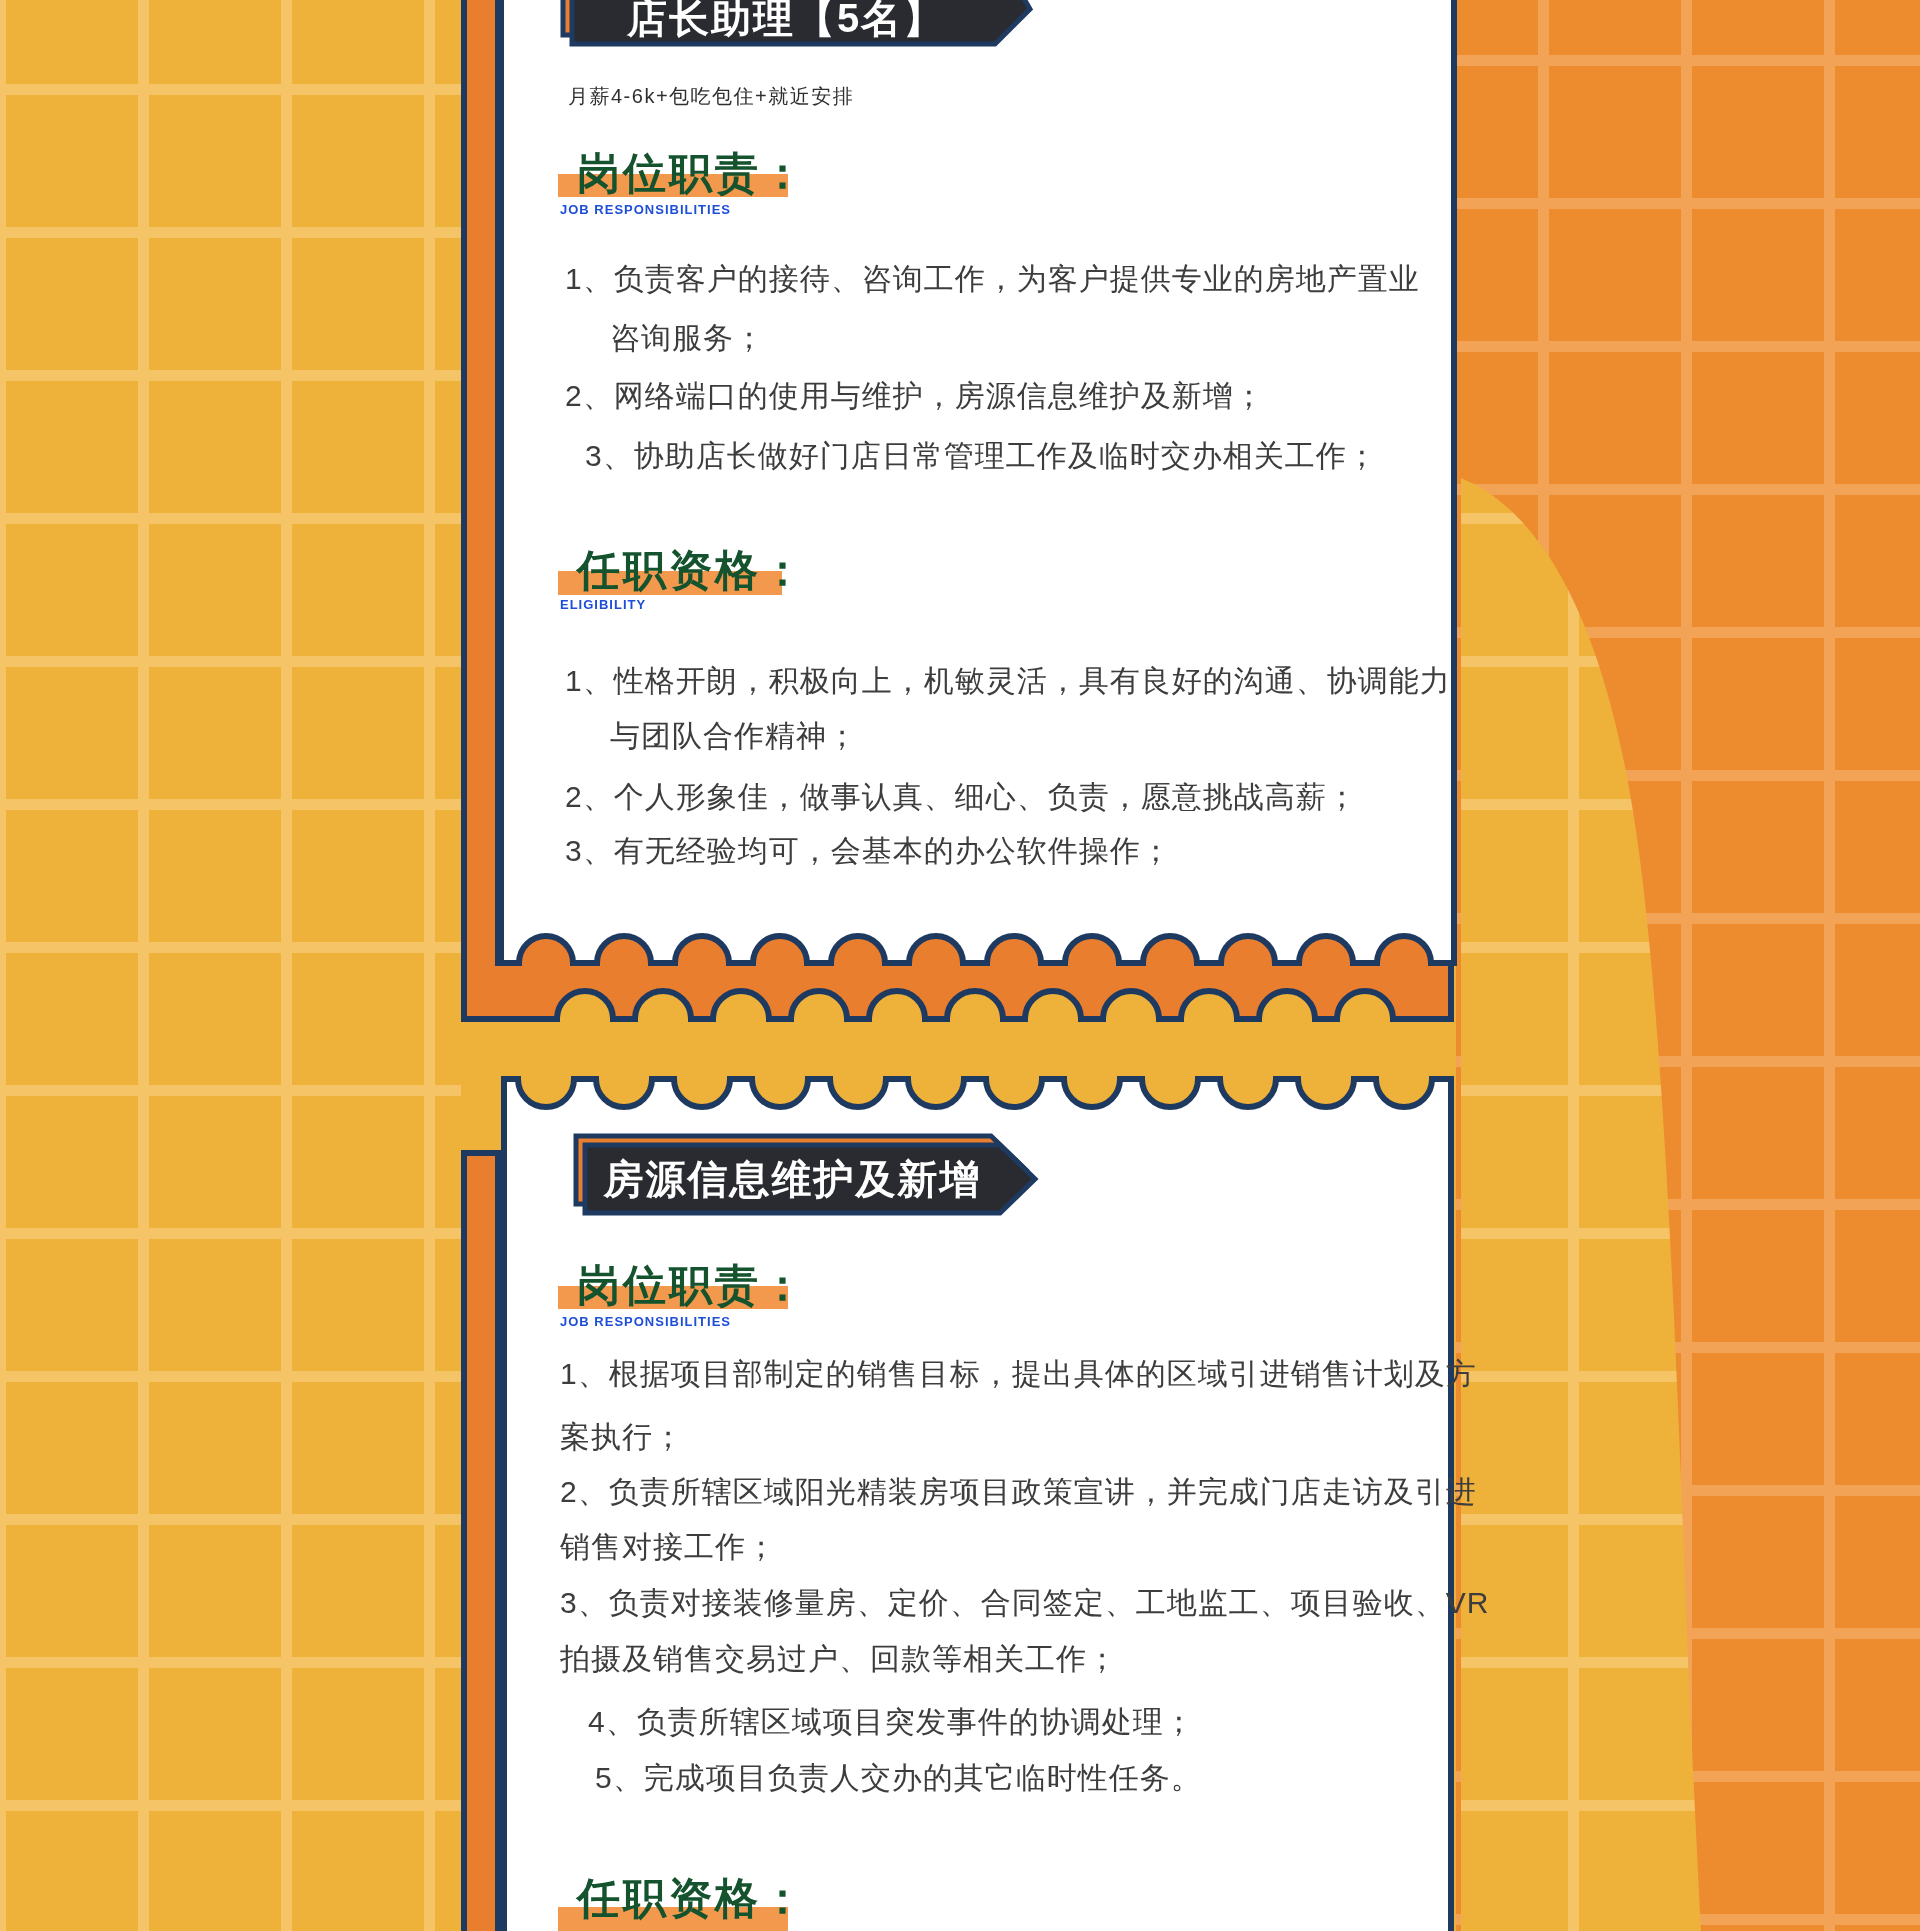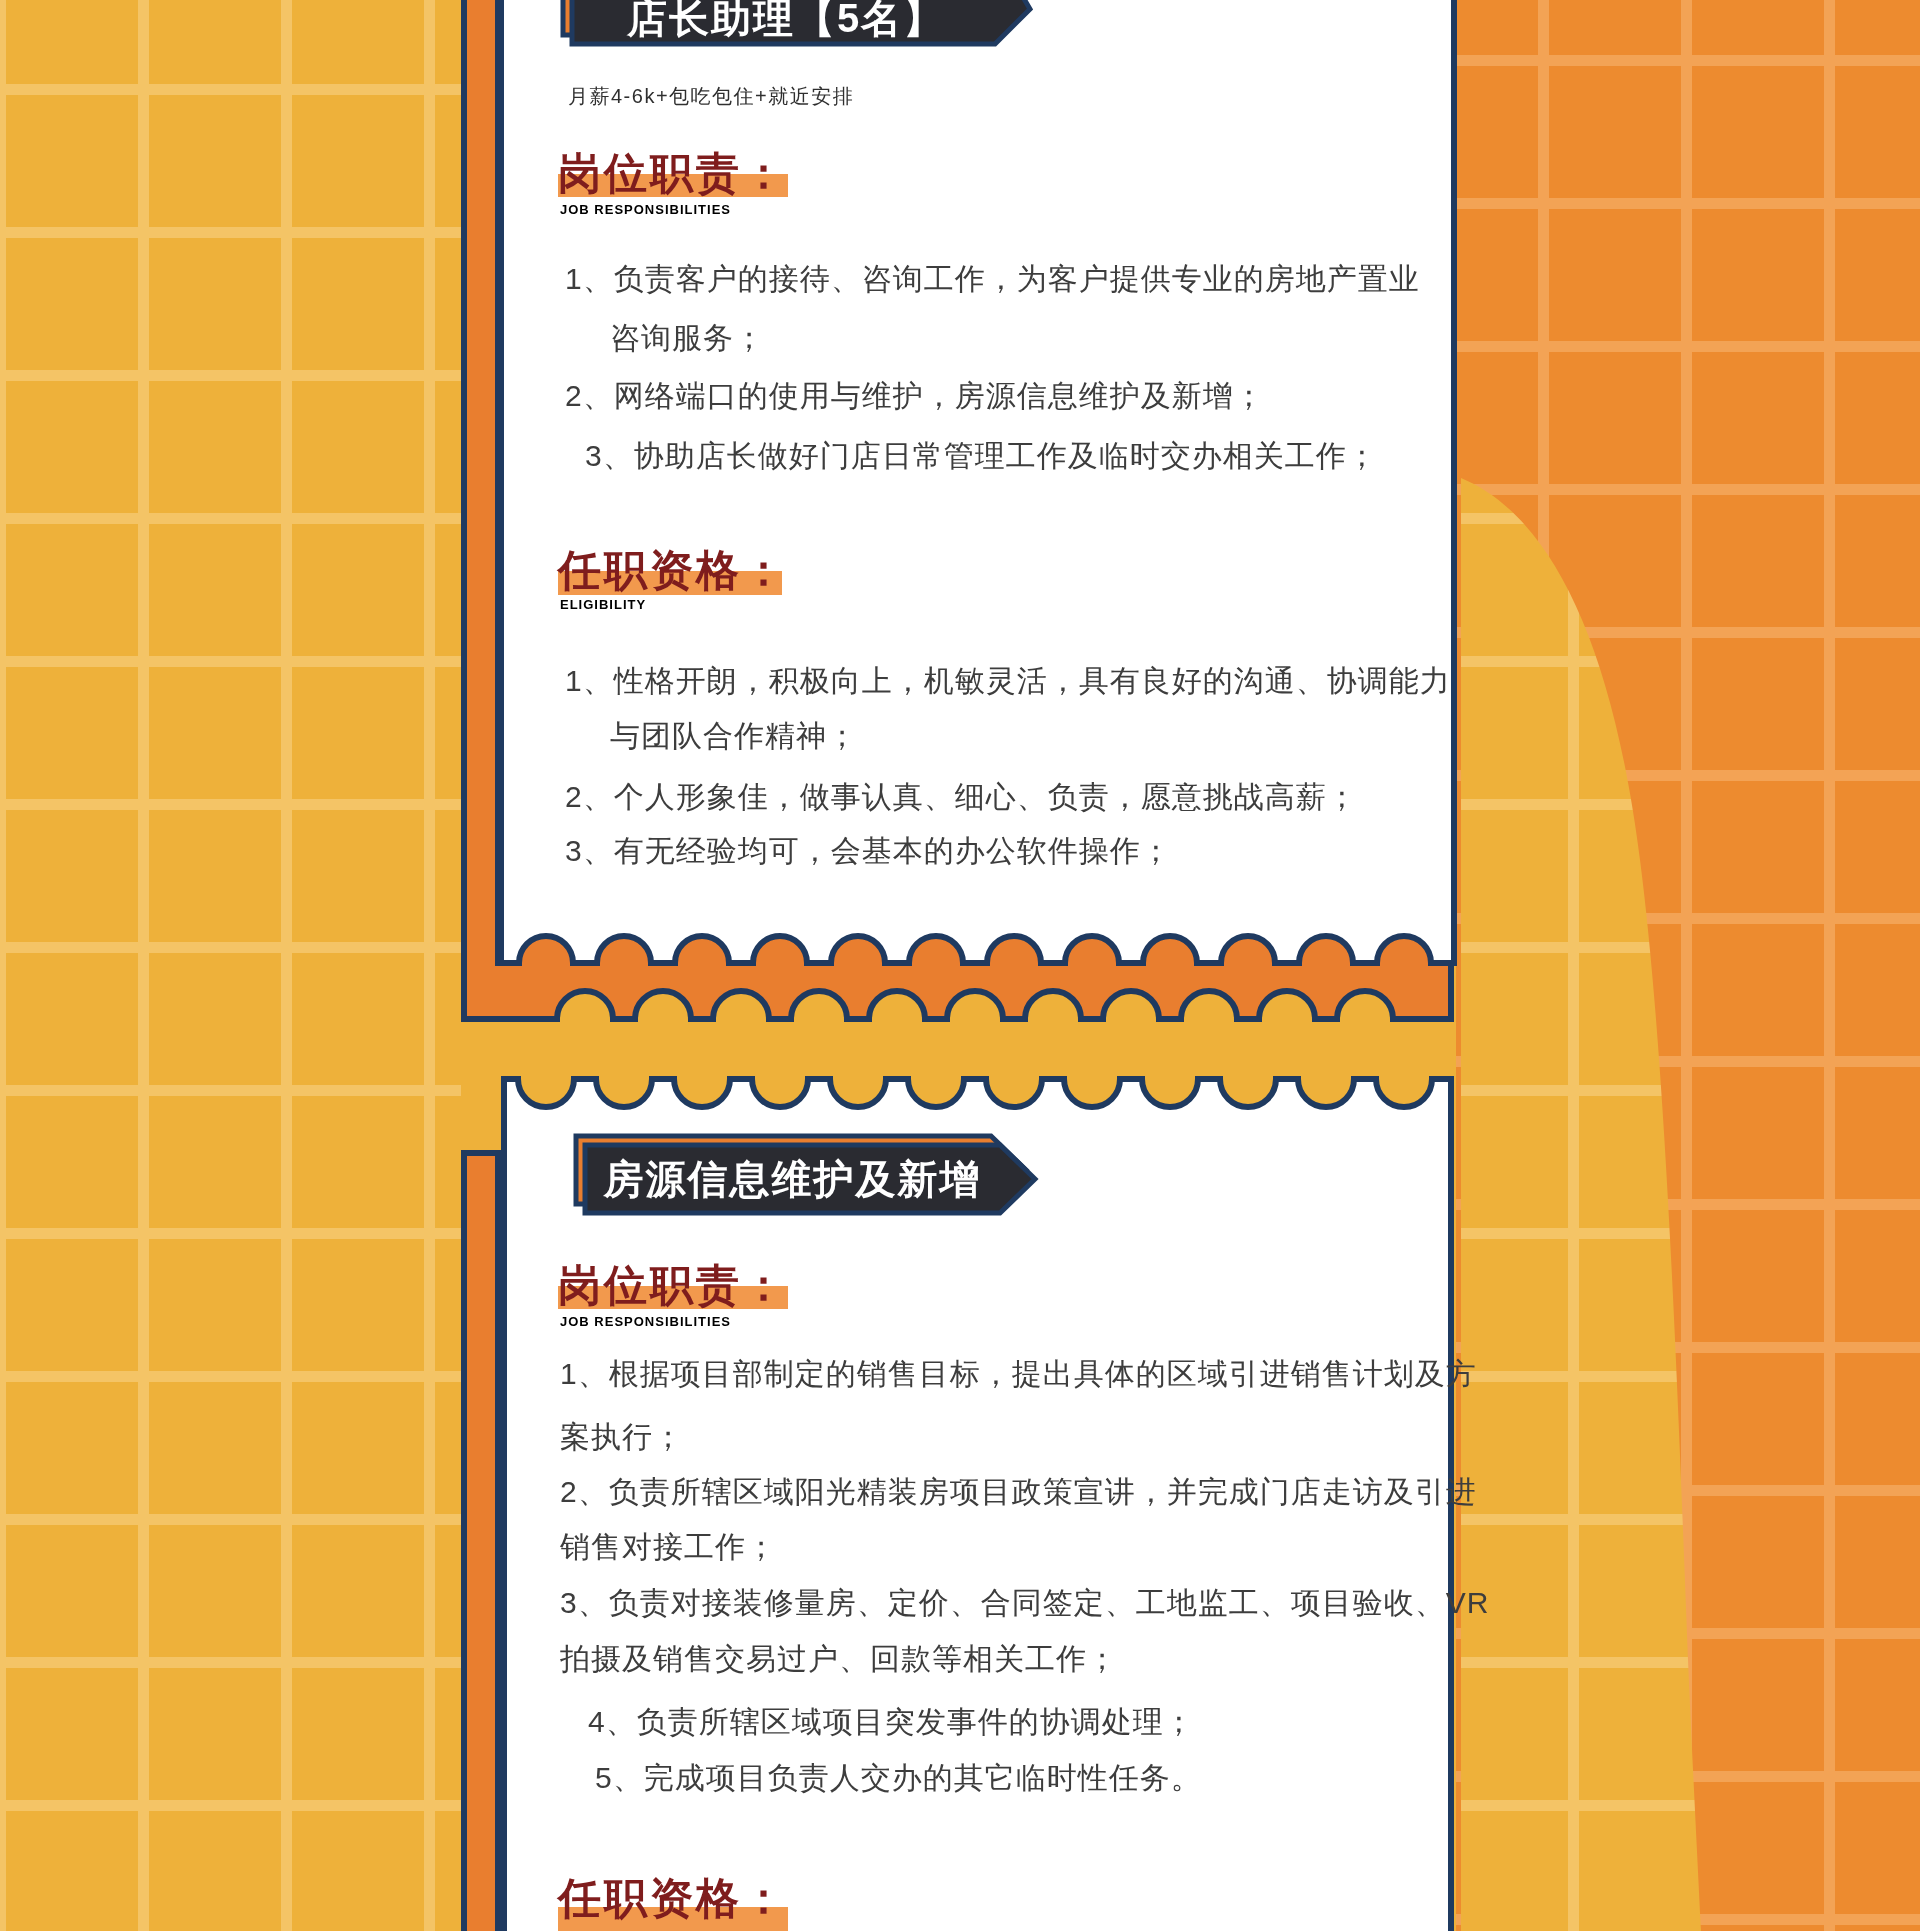--- a/index.html
+++ b/index.html
@@ -8,22 +8,22 @@
     font-family:"Liberation Sans","DejaVu Sans",sans-serif;
     background:#EEB13A;
   }
   #stage{position:absolute;left:0;top:0;width:1920px;height:1931px;}
   .txt{position:absolute;white-space:nowrap;}
   .banner-title{
     text-align:center;font-weight:bold;color:#FFFFFF;font-size:40px;
     letter-spacing:2px;
   }
   .salary{font-size:20px;color:#2F2F2F;letter-spacing:1.5px;line-height:36px;}
-  .sec-heading{font-size:43px;font-weight:900;color:#7f1d1d;line-height:48px;letter-spacing:3px;}
-  .sec-sub{font-size:13px;font-weight:600;color:#000000;letter-spacing:1px;text-align:center;}
+  .sec-heading{font-size:43px;font-weight:900;color:#14532d;line-height:48px;letter-spacing:3px;margin-left:19px;}
+  .sec-sub{font-size:13px;font-weight:600;color:#1d4ed8;letter-spacing:1px;text-align:center;}
   .hl{position:absolute;background:#F2994D;}
   .body-line{font-size:30px;color:#3D3D3D;line-height:40px;letter-spacing:1px;}
 </style>
 </head>
 <body>
 
 <svg id="stage" viewBox="0 0 1920 1931" xmlns="http://www.w3.org/2000/svg" aria-hidden="true">
   <defs>
     <pattern id="gridY" width="143" height="143" patternUnits="userSpaceOnUse">
       <rect width="143" height="143" fill="#EEB13A"></rect>

